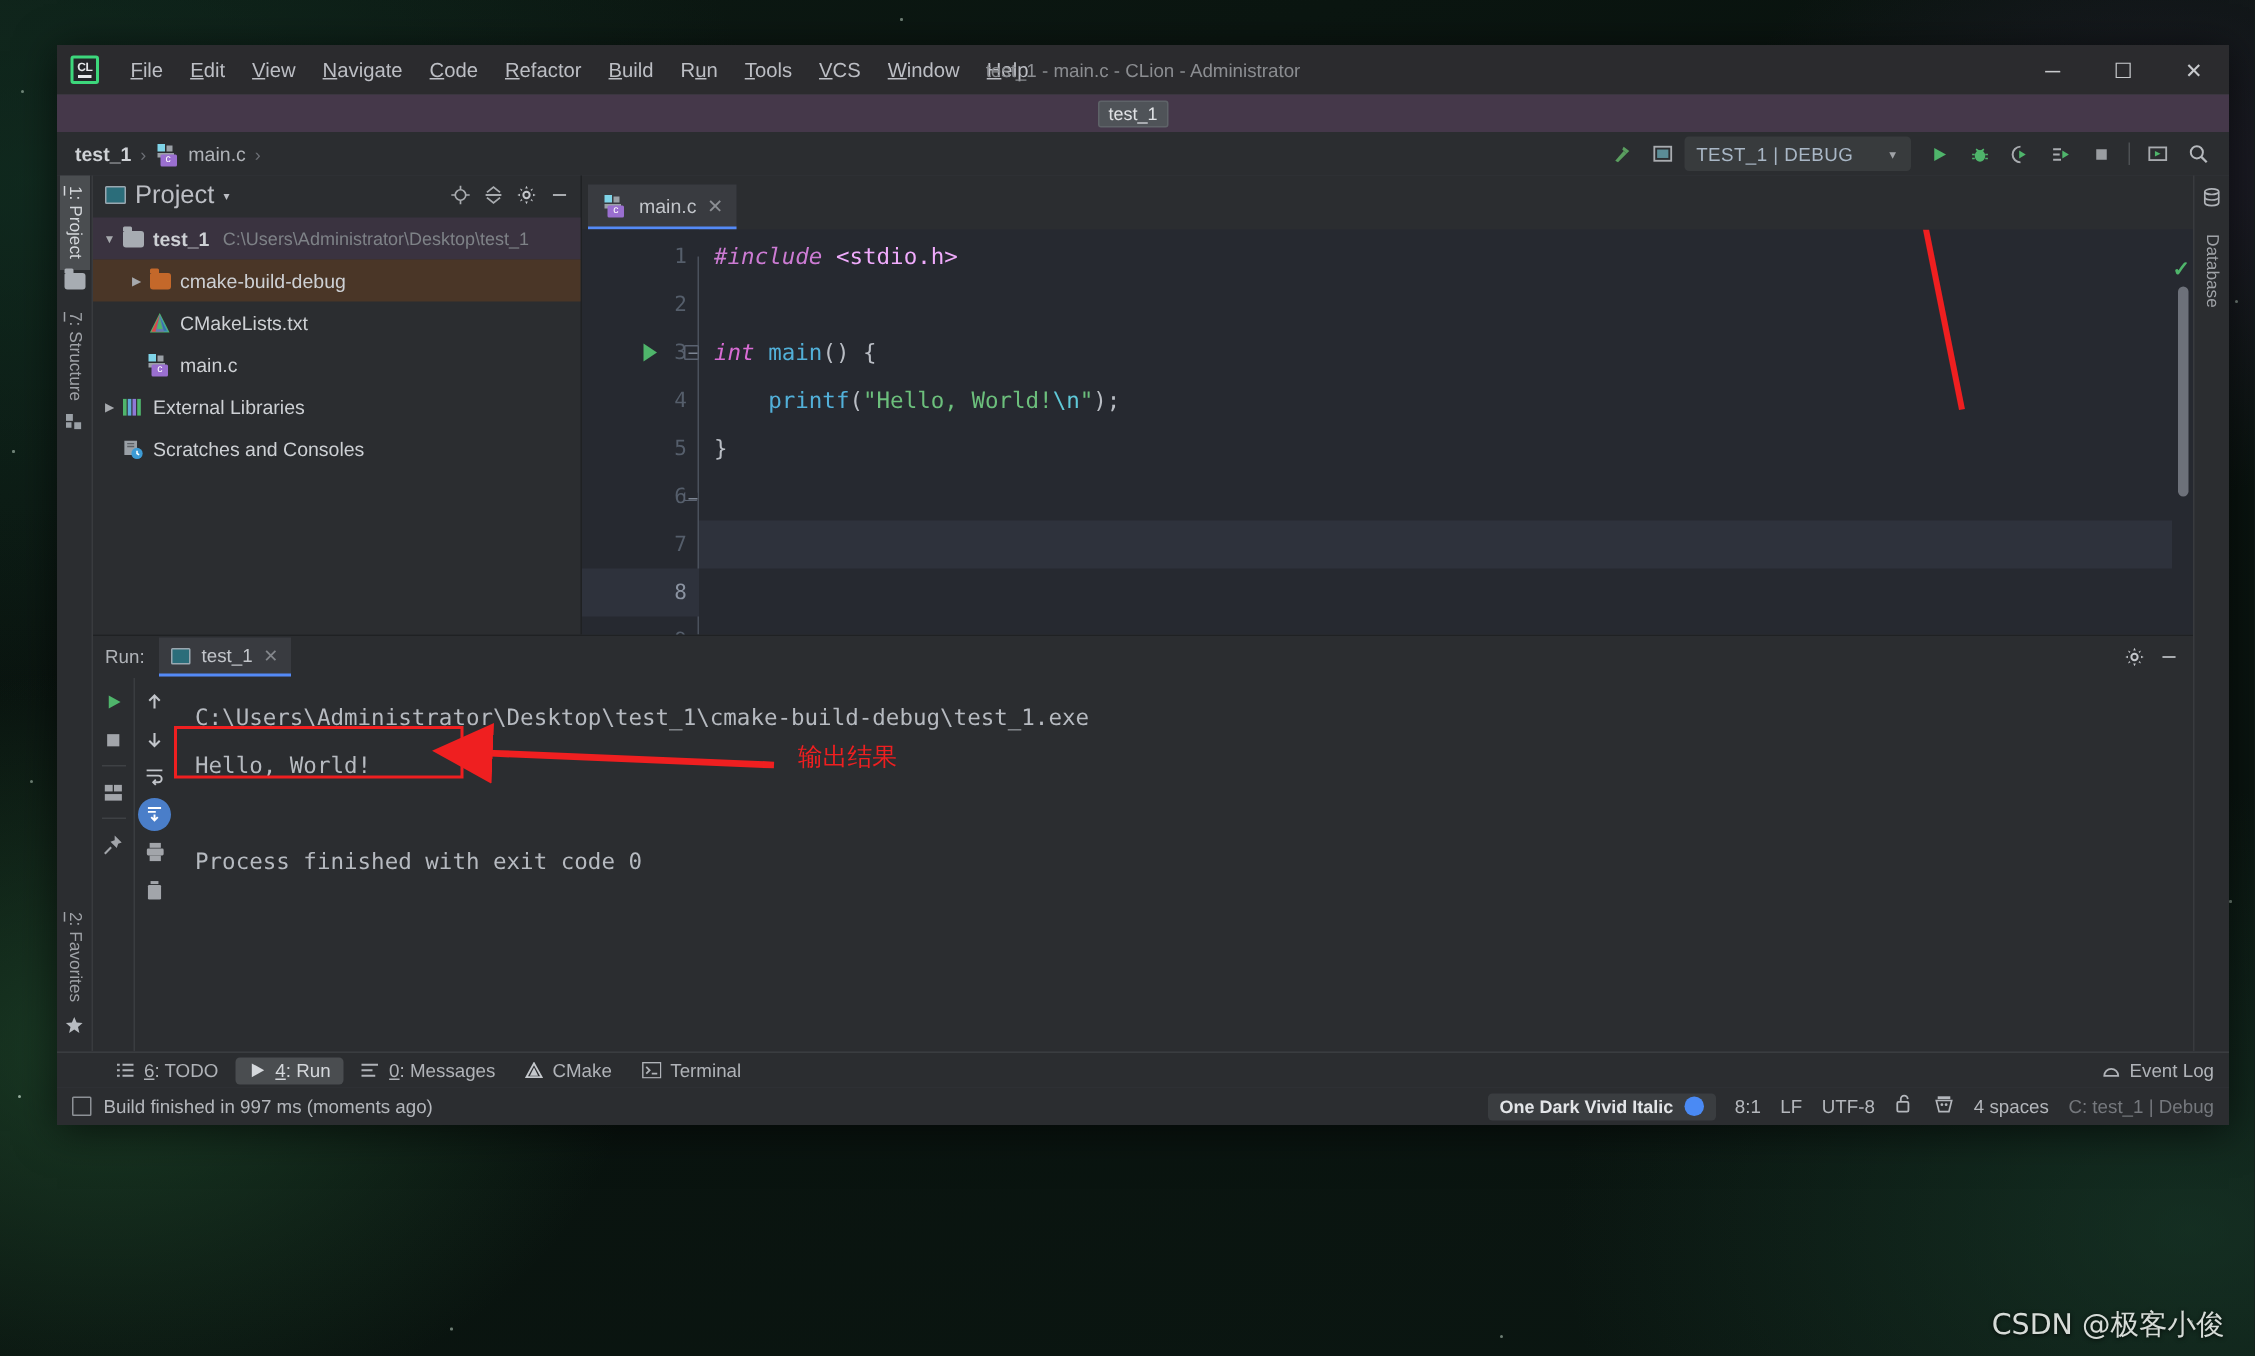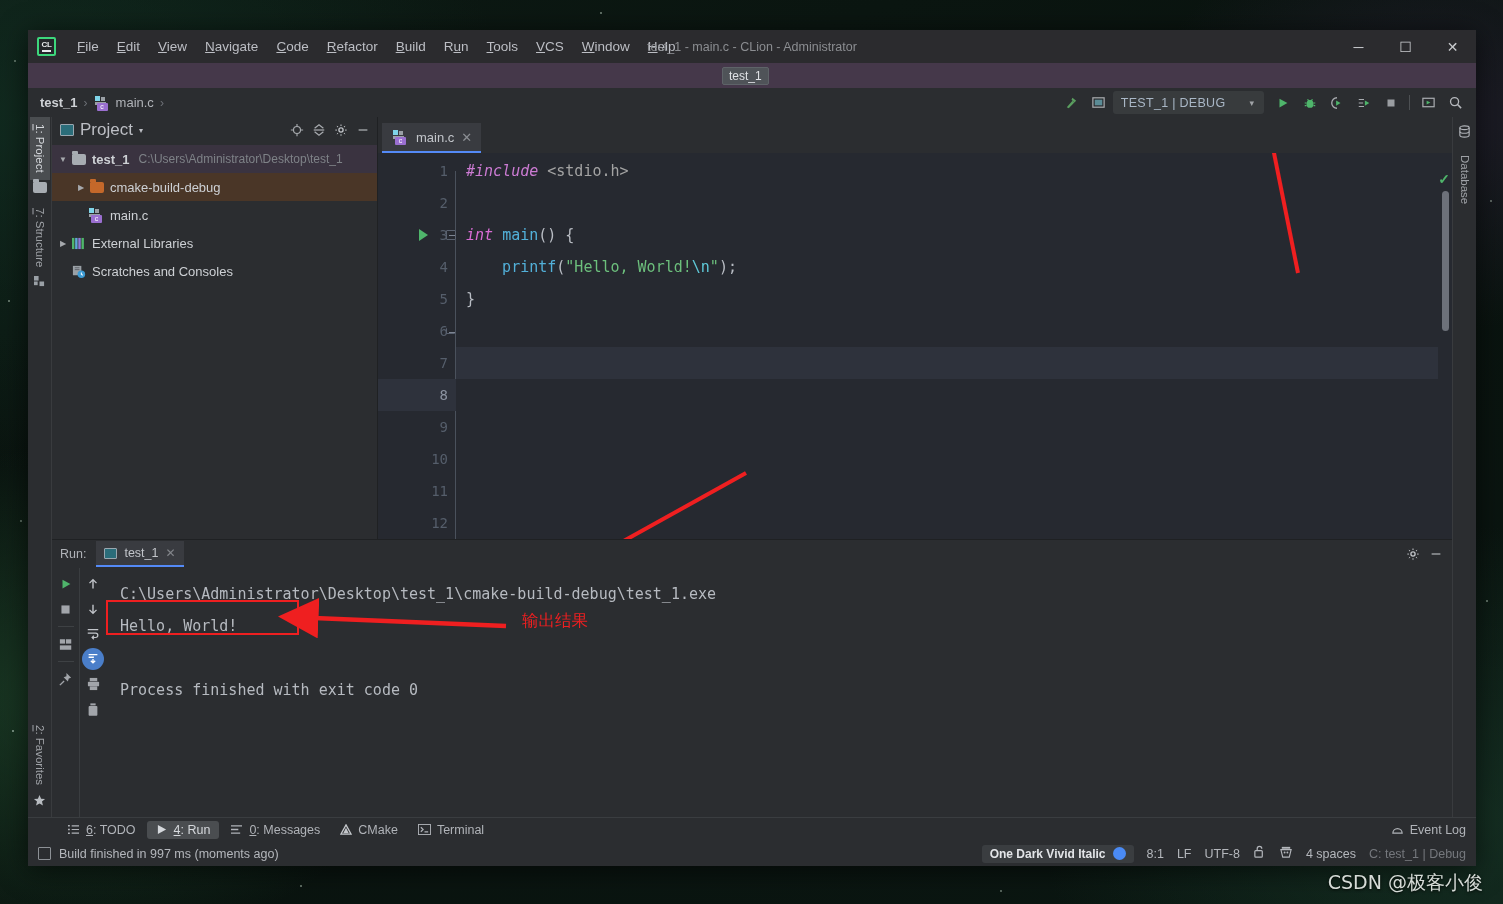--- a/index.html
+++ b/index.html
@@ -14,21 +14,21 @@
       radial-gradient(ellipse 500px 360px at 70px 700px, rgba(40,90,55,0.55), transparent 70%),
       radial-gradient(ellipse 420px 300px at 1440px 120px, rgba(55,40,70,0.45), transparent 70%),
       radial-gradient(ellipse 600px 420px at 1460px 820px, rgba(30,70,50,0.5), transparent 70%),
       radial-gradient(ellipse 700px 500px at 20px 120px, rgba(20,55,40,0.55), transparent 70%),
       linear-gradient(160deg, #0d1a14 0%, #09120e 45%, #0b1712 100%);
   }
   .star { position: absolute; background: #cfe6d6; border-radius: 50%; opacity: .5; }
 
   
   #window {
-    position: absolute; left: 28px; top: 30px; width: 1448px; height: 836px;
+    position: absolute; left: 38px; top: 30px; width: 1448px; height: 720px;
     background: #3c3f41; display: flex; flex-direction: column;
     box-shadow: 0 4px 26px rgba(0,0,0,.6);
   }
 
   
   #titlebar {
     height: 33px; background: #2b2b2e; display: flex; align-items: center;
     flex-shrink: 0; position: relative;
   }
   #cl-logo {
@@ -193,21 +193,21 @@
   .fold.end { border-top: none; border-left: 1px solid #5a6270; border-right: none; border-bottom: 1px solid #5a6270; width: 9px; height: 6px;}
   #fold-line { position: absolute; left: 77px; top: 18px; width: 1px; bottom: 0; background: #4a515c; }
   #code {
     flex: 1; padding-top: 2px; font-family: "DejaVu Sans Mono", monospace;
     font-size: 15px; position: relative; min-width: 0;
   }
   .cline { height: 32px; display: flex; align-items: center; padding-left: 10px; white-space: pre; }
   .cline.cur { background: #2e323c; }
   .kw { color: #cc7bd3; font-style: italic; }
   .kw2 { color: #d86cd4; font-style: italic; }
-  .hdr { color: #a3a3a3; }
+  .hdr { color: #f0abfc; }
   .fn { color: #52b0d9; }
   .str { color: #6cbf7c; }
   .esc { color: #5fc9d8; }
   .num { color: #cf8a4c; }
   .pl { color: #b9bdc4; }
   #editor-scroll-track {
     position: absolute; right: 0; top: 0; bottom: 0; width: 14px; background: #262930;
   }
   #editor-scroll-thumb {
     position: absolute; right: 3px; top: 38px; width: 7px; height: 140px;
@@ -501,20 +501,31 @@
             </div>
 
             <div class="tnode highlight" style="padding-left:22px">
               <div class="tw">▶</div>
               <div class="ticon">
                   <div class="folder-ico" style="background:#c4682a"></div>
                 </div>
               <div class="tlabel">cmake-build-debug</div>
             </div>
 
+            <div class="tnode" style="padding-left:36px">
+              <div class="ticon">
+                <svg width="15" height="15" viewBox="0 0 16 16">
+                    <path d="M8 2 L14 14 L2 14 Z" fill="none" stroke="#4fb56b" stroke-width="1.2"></path>
+                    <path d="M8 2 L11 14 L2 14 Z" fill="#d94a4a"></path>
+                    <path d="M8 2 L5 14 L14 14 Z" fill="#3b8ed0" opacity="0.75"></path>
+                    <path d="M8 4 L10 12 L6 12 Z" fill="#4fb56b"></path>
+                  </svg>
+              </div>
+              <div class="tlabel">CMakeLists.txt</div>
+            </div>
 
             <div class="tnode" style="padding-left:36px">
               <div class="ticon">
                 <div class="cfile">
                     <div class="sq1"></div>
                     <div class="sq2"></div>
                     <div class="sq3"></div>
                     <div class="cbox">c</div>
                   </div>
               </div>

